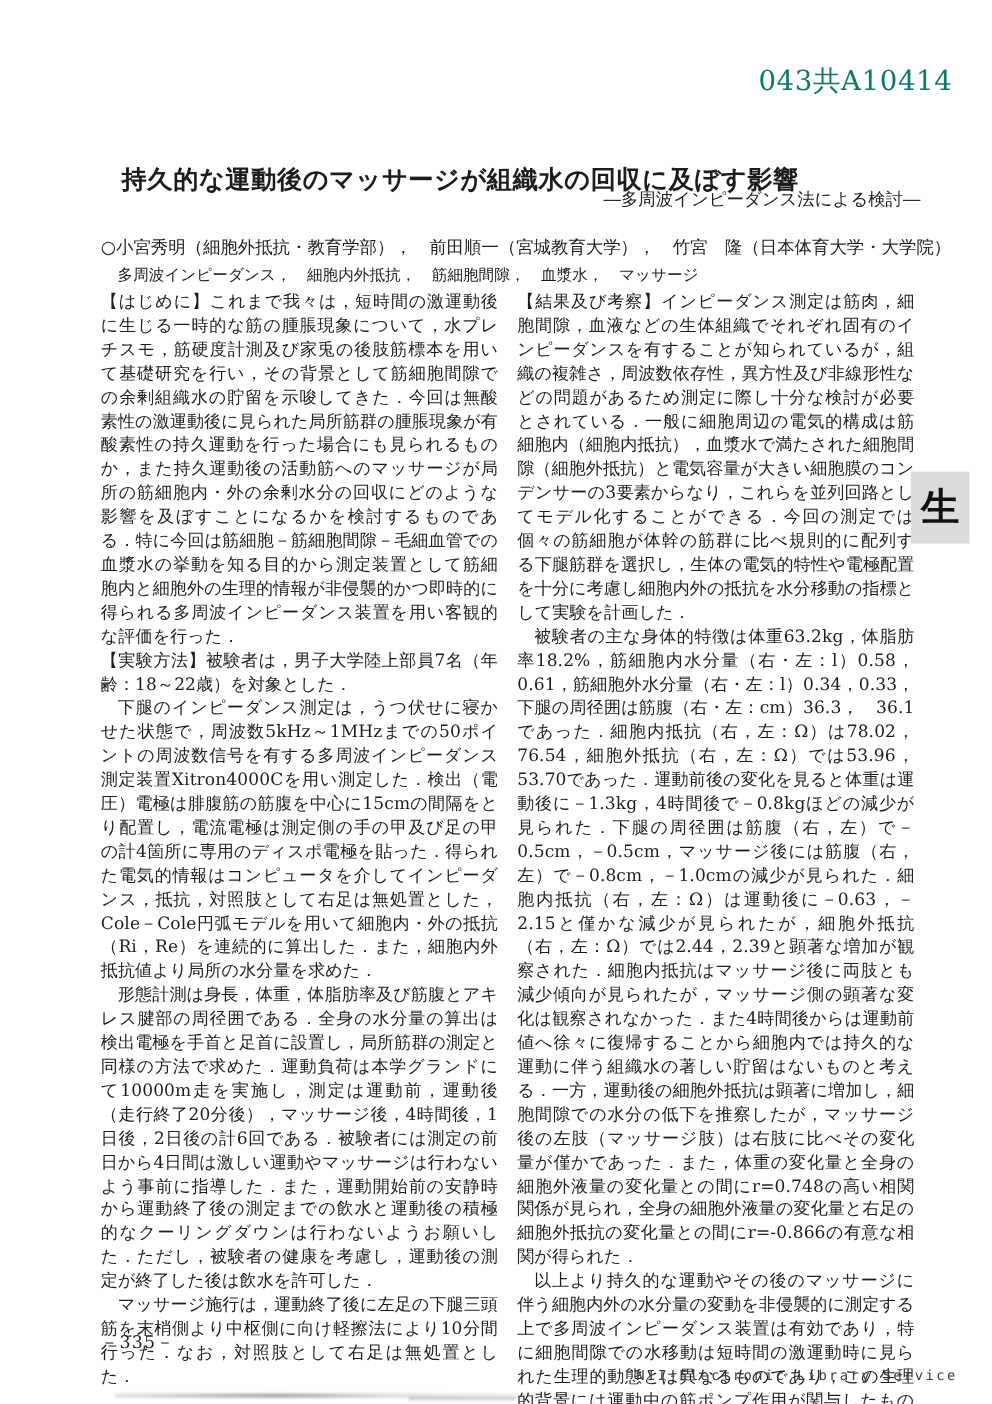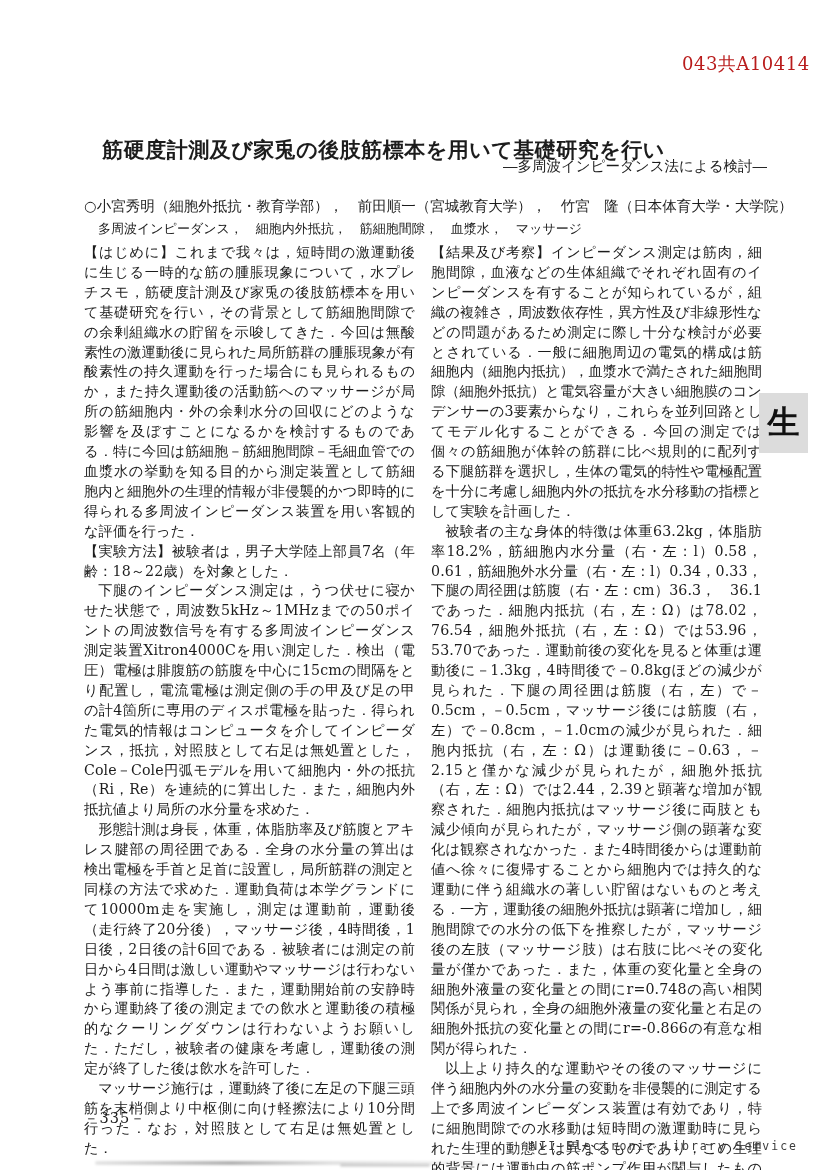--- a/index.html
+++ b/index.html
@@ -18,25 +18,25 @@
     left: 30px;
     top: 4px;
     font-family: "DejaVu Sans Mono", "Liberation Mono", monospace;
     font-size: 11px;
     letter-spacing: 2px;
     color: #3c3c3c;
     white-space: nowrap;
   }
   .doc-number {
     position: absolute;
-    left: 682px;
+    left: 632px;
     top: 52px;
-    font-size: 18px;
+    font-size: 23px;
     letter-spacing: 0.5px;
-    color: #b91c1c;
+    color: #0f766e;
   }
   .title-main {
     position: absolute;
     left: 0; right: 60px;
     top: 122px;
     text-align: center;
     font-size: 21px;
     font-weight: bold;
     letter-spacing: 0.5px;
   }
@@ -136,21 +136,21 @@
   }
 </style>
 </head>
 <body>
 
 <div class="page">
 
 
   <div class="doc-number">043共A10414</div>
 
-  <h1 class="title-main">筋硬度計測及び家兎の後肢筋標本を用いて基礎研究を行い</h1>
+  <h1 class="title-main">持久的な運動後のマッサージが組織水の回収に及ぼす影響</h1>
 
   <div class="title-sub">―多周波インピーダンス法による検討―</div>
 
   <div class="authors-line">○小宮秀明（細胞外抵抗・教育学部），　前田順一（宮城教育大学），　竹宮　隆（日本体育大学・大学院）</div>
 
   <div class="keywords-line">多周波インピーダンス，　細胞内外抵抗，　筋細胞間隙，　血漿水，　マッサージ</div>
 
   <div class="columns">
     <div class="col">
       <p>【はじめに】これまで我々は，短時間の激運動後に生じる一時的な筋の腫脹現象について，水プレチスモ，筋硬度計測及び家兎の後肢筋標本を用いて基礎研究を行い，その背景として筋細胞間隙での余剰組織水の貯留を示唆してきた．今回は無酸素性の激運動後に見られた局所筋群の腫脹現象が有酸素性の持久運動を行った場合にも見られるものか，また持久運動後の活動筋へのマッサージが局所の筋細胞内・外の余剰水分の回収にどのような影響を及ぼすことになるかを検討するものである．特に今回は筋細胞－筋細胞間隙－毛細血管での血漿水の挙動を知る目的から測定装置として筋細胞内と細胞外の生理的情報が非侵襲的かつ即時的に得られる多周波インピーダンス装置を用い客観的な評価を行った．</p>

